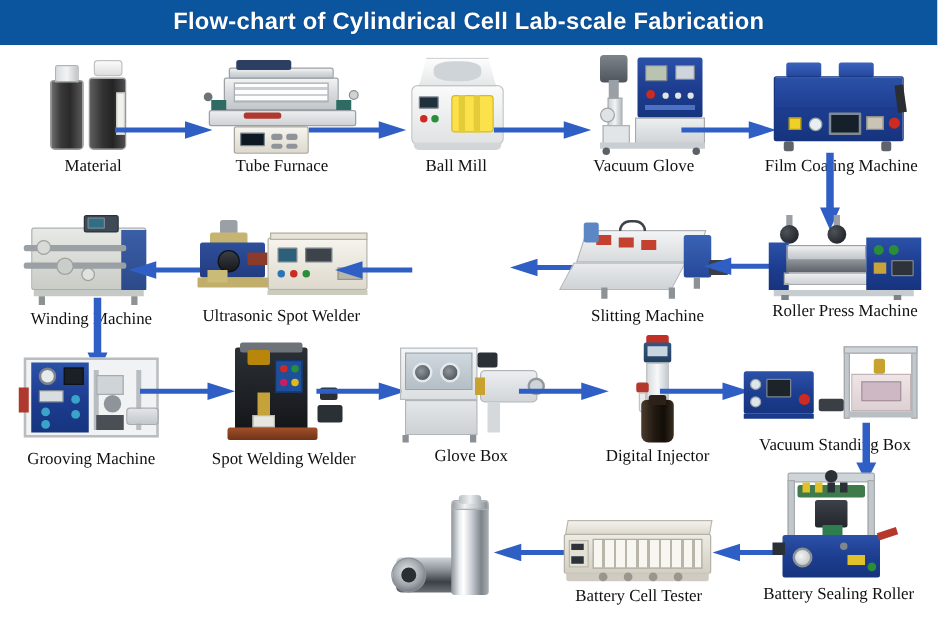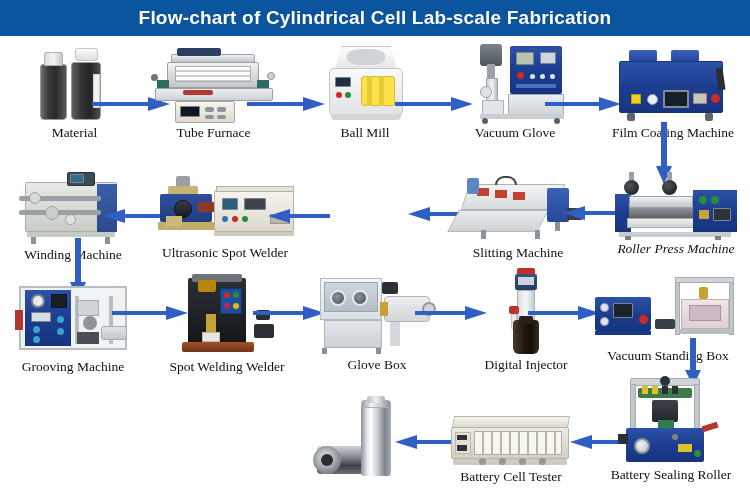--- a/index.html
+++ b/index.html
@@ -74,21 +74,21 @@
     </div>
     <div class="cap">Material</div>
   </div>
 
   <div class="arrow" style="left:92px; top:96px;">
     <svg width="80" height="16" viewBox="0 0 80 16">
         <path d="M0 6 h56 v-5 l22 7 -22 7 v-5 H0 z" fill="#2f5fc4"></path>
       </svg>
   </div>
 
-  <div class="node" style="left:146px; top:46px; width:135px;">
+  <div class="node" style="left:158px; top:46px; width:135px;">
     <div class="pic" style="width:130px;height:78px;">
       <div class="mx steel rnd" style="left:22px; top:8px; width:84px; height:9px; border:1px solid #9aa0a6;"></div>
       <div class="mx rnd" style="left:28px; top:2px; width:44px; height:8px; background:#2d3e63;"></div>
       <div class="mx steel rnd" style="left:18px; top:16px; width:92px; height:26px; border:1px solid #9aa0a6;"></div>
       <div class="mx" style="left:26px; top:20px; width:76px; height:16px; background:repeating-linear-gradient(180deg,#fdfdfd 0 3px,#c9ced3 3px 5px); border:1px solid #a8aeb3;"></div>
       <div class="mx steel2 rnd" style="left:6px; top:42px; width:118px; height:13px; border:1px solid #9aa0a6;"></div>
       <div class="mx rnd" style="left:34px; top:44px; width:30px; height:5px; background:#b0392f;"></div>
       <div class="mx cream rnd" style="left:26px; top:55px; width:60px; height:22px; border:1px solid #a7a69e;"></div>
       <div class="screen" style="left:31px; top:60px; width:20px; height:11px;"></div>
       <div class="mx rnd" style="left:56px; top:61px; width:9px; height:5px; background:#8e9499;"></div>
@@ -260,21 +260,21 @@
     </div>
     <div class="cap">Slitting Machine</div>
   </div>
 
   <div class="arrow" style="left:563px; top:205px;">
     <svg width="62" height="16" viewBox="0 0 62 16">
         <path d="M62 6 h-40 v-5 l-22 7 22 7 v-5 h40 z" fill="#2f5fc4"></path>
       </svg>
   </div>
 
-  <div class="node" style="left:605px; top:172px; width:142px;font-style:italic;">
+  <div class="node" style="left:605px; top:172px; width:142px;">
     <div class="pic" style="width:130px;height:68px;">
       <div class="mx" style="left:18px; top:0px; width:5px; height:14px; background:#9aa0a6;"></div>
       <div class="mx" style="left:56px; top:0px; width:5px; height:14px; background:#9aa0a6;"></div>
       <div class="knob" style="left:13px; top:8px; width:15px; height:15px; background:radial-gradient(circle at 35% 35%,#4c5258,#15181b);"></div>
       <div class="knob" style="left:51px; top:8px; width:15px; height:15px; background:radial-gradient(circle at 35% 35%,#4c5258,#15181b);"></div>
       <div class="mx blueb" style="left:4px; top:22px; width:16px; height:38px;"></div>
       <div class="mx steel" style="left:18px; top:24px; width:64px; height:12px; border:1px solid #9aa0a6;"></div>
       <div class="mx" style="left:18px; top:36px; width:64px; height:10px; background:linear-gradient(180deg,#8d9398,#5b6167);"></div>
       <div class="mx steel2" style="left:16px; top:46px; width:68px; height:10px; border:1px solid #a6abaf;"></div>
       <div class="mx blueb" style="left:82px; top:18px; width:44px; height:42px;"></div>

